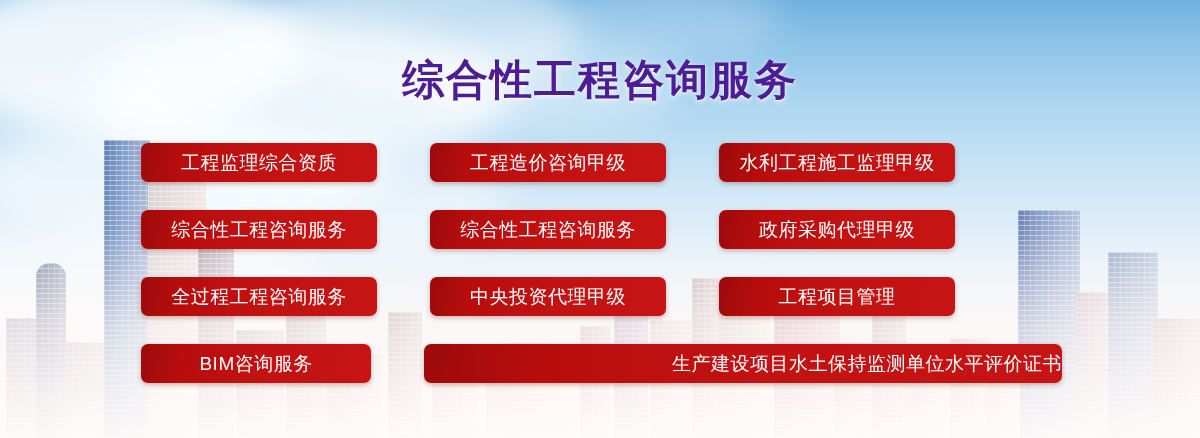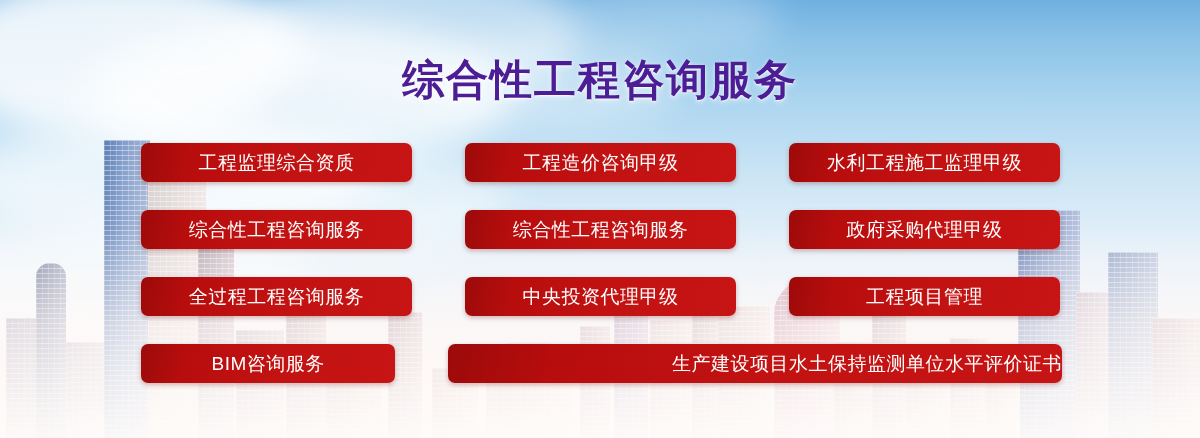--- a/index.html
+++ b/index.html
@@ -86,21 +86,21 @@
     border-radius:7px;
     background:linear-gradient(100deg, #9d0a0a 0%, #b80d0d 18%, #c21212 52%, #c71414 100%);
     color:#ffffff;
     font-size:19px;
     line-height:39px;
     text-align:center;
     white-space:nowrap;
     box-shadow:0 2px 5px rgba(110,0,0,.28);
     letter-spacing:.5px;
   }
-  .w-std{ width:271px; }
+  .w-std{ width:236px; }
   .gap{ width:53px; flex:0 0 53px; }
   .w-wide{ width:654px;text-align:right; }
 </style>
 </head>
 <body>
 
 <div class="banner">
 
   <div class="sky">
     <div class="cloud c1"></div>

